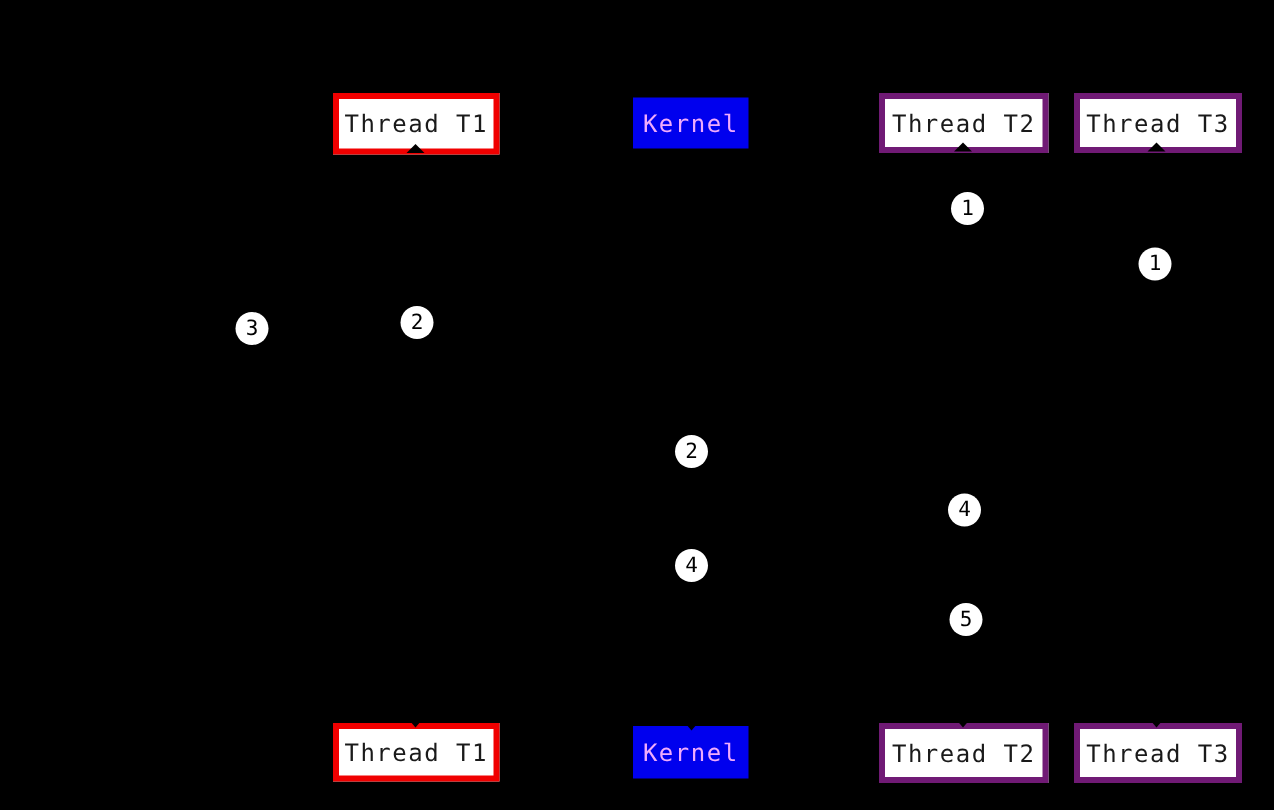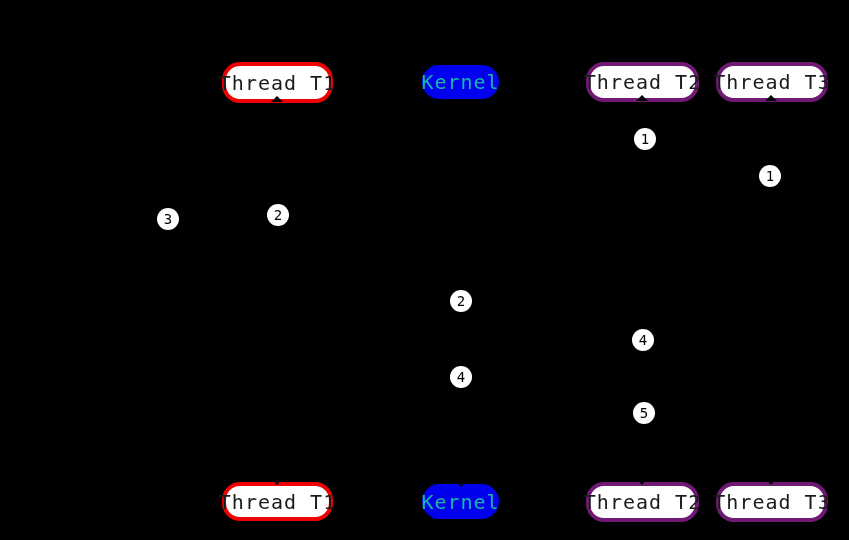--- a/index.html
+++ b/index.html
@@ -8,31 +8,30 @@
     width:849px;height:540px;
     background:#000;
     font-family:"DejaVu Sans Mono", monospace;
     overflow:hidden;
   }
   .box{
     position:absolute;
     box-sizing:border-box;
     display:flex;align-items:center;justify-content:center;
     background:#fff;
-    font-size:20px;
+    font-size:16px;
     color:#1a1a1a;
     letter-spacing:1px;
     white-space:nowrap;
-    border-radius:18px;
   }
   .border-red{border:4px solid #f00000;}
   .border-blue{border:4px solid #701a75;}
   .kernel{
     background:#0000ee;
-    color:#14b8a6;
+    color:#f0abfc;
     border:none;
     text-align:center;
   }
   
   .t1-top{left:222px;top:62px;width:111px;height:41px;}
   .kernel-top{left:422px;top:65px;width:77px;height:34px;}
   .t2-top{left:586px;top:62px;width:113px;height:40px;}
   .t3-top{left:716px;top:62px;width:112px;height:40px;}
   
   .t1-bot{left:222px;top:482px;width:111px;height:39px;}

